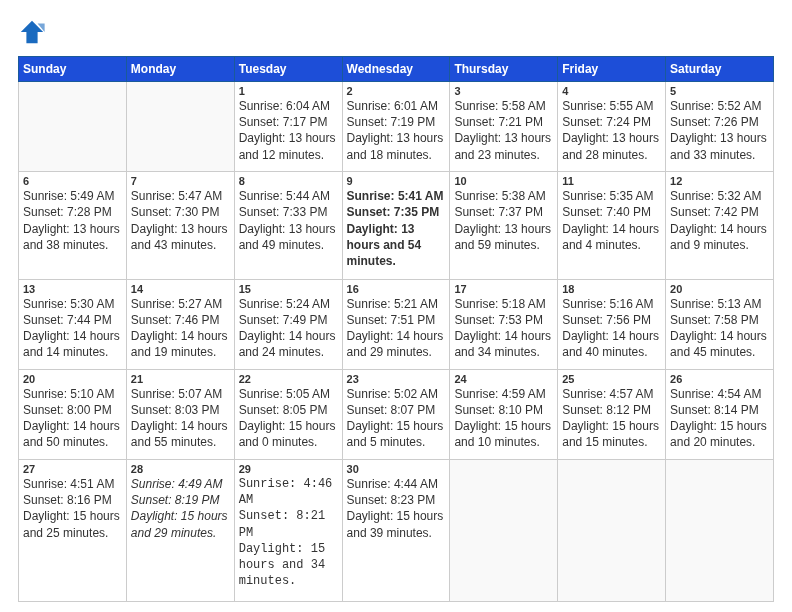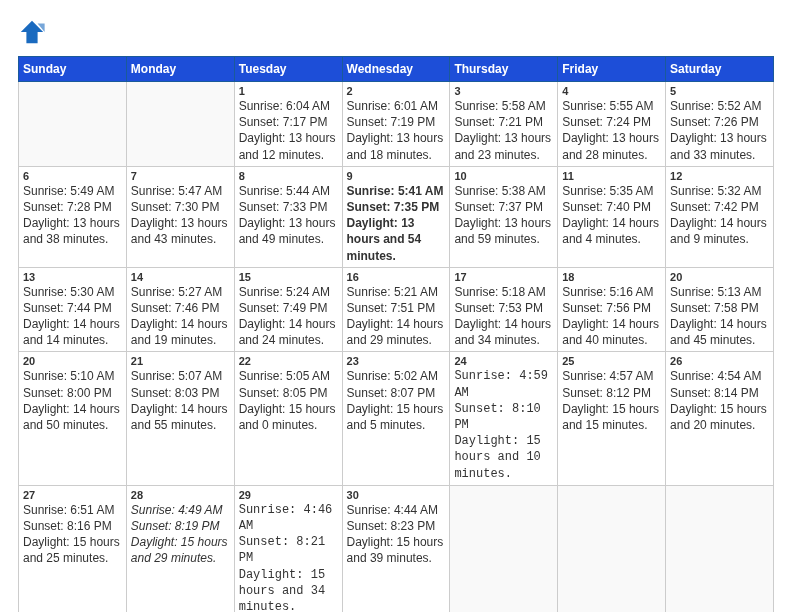--- a/index.html
+++ b/index.html
@@ -202,32 +202,32 @@
 Daylight: 14 hours and 50 minutes.</span></td>
           <td><span class="day-num">21</span><span class="day-info" style="white-space: pre-line;">Sunrise: 5:07 AM
 Sunset: 8:03 PM
 Daylight: 14 hours and 55 minutes.</span></td>
           <td><span class="day-num">22</span><span class="day-info" style="white-space: pre-line;">Sunrise: 5:05 AM
 Sunset: 8:05 PM
 Daylight: 15 hours and 0 minutes.</span></td>
           <td><span class="day-num">23</span><span class="day-info" style="white-space: pre-line;">Sunrise: 5:02 AM
 Sunset: 8:07 PM
 Daylight: 15 hours and 5 minutes.</span></td>
-          <td><span class="day-num">24</span><span class="day-info" style="white-space: pre-line; font-family: Liberation Mono, monospace;">Sunrise: 4:59 AM
+          <td><span class="day-num">24</span><span class="day-info" style="white-space: pre-line;">Sunrise: 4:59 AM
 Sunset: 8:10 PM
 Daylight: 15 hours and 10 minutes.</span></td>
           <td><span class="day-num">25</span><span class="day-info" style="white-space: pre-line;">Sunrise: 4:57 AM
 Sunset: 8:12 PM
 Daylight: 15 hours and 15 minutes.</span></td>
           <td><span class="day-num">26</span><span class="day-info" style="white-space: pre-line;">Sunrise: 4:54 AM
 Sunset: 8:14 PM
 Daylight: 15 hours and 20 minutes.</span></td>
         </tr>
         <tr>
-          <td><span class="day-num">27</span><span class="day-info" style="white-space: pre-line;">Sunrise: 6:51 AM
+          <td><span class="day-num">27</span><span class="day-info" style="white-space: pre-line;">Sunrise: 4:51 AM
 Sunset: 8:16 PM
 Daylight: 15 hours and 25 minutes.</span></td>
           <td><span class="day-num">28</span><span class="day-info" style="white-space: pre-line; font-style: italic;">Sunrise: 4:49 AM
 Sunset: 8:19 PM
 Daylight: 15 hours and 29 minutes.</span></td>
           <td><span class="day-num">29</span><span class="day-info" style="white-space: pre-line; font-family: Liberation Mono, monospace;">Sunrise: 4:46 AM
 Sunset: 8:21 PM
 Daylight: 15 hours and 34 minutes.</span></td>
           <td><span class="day-num">30</span><span class="day-info" style="white-space: pre-line;">Sunrise: 4:44 AM
 Sunset: 8:23 PM

